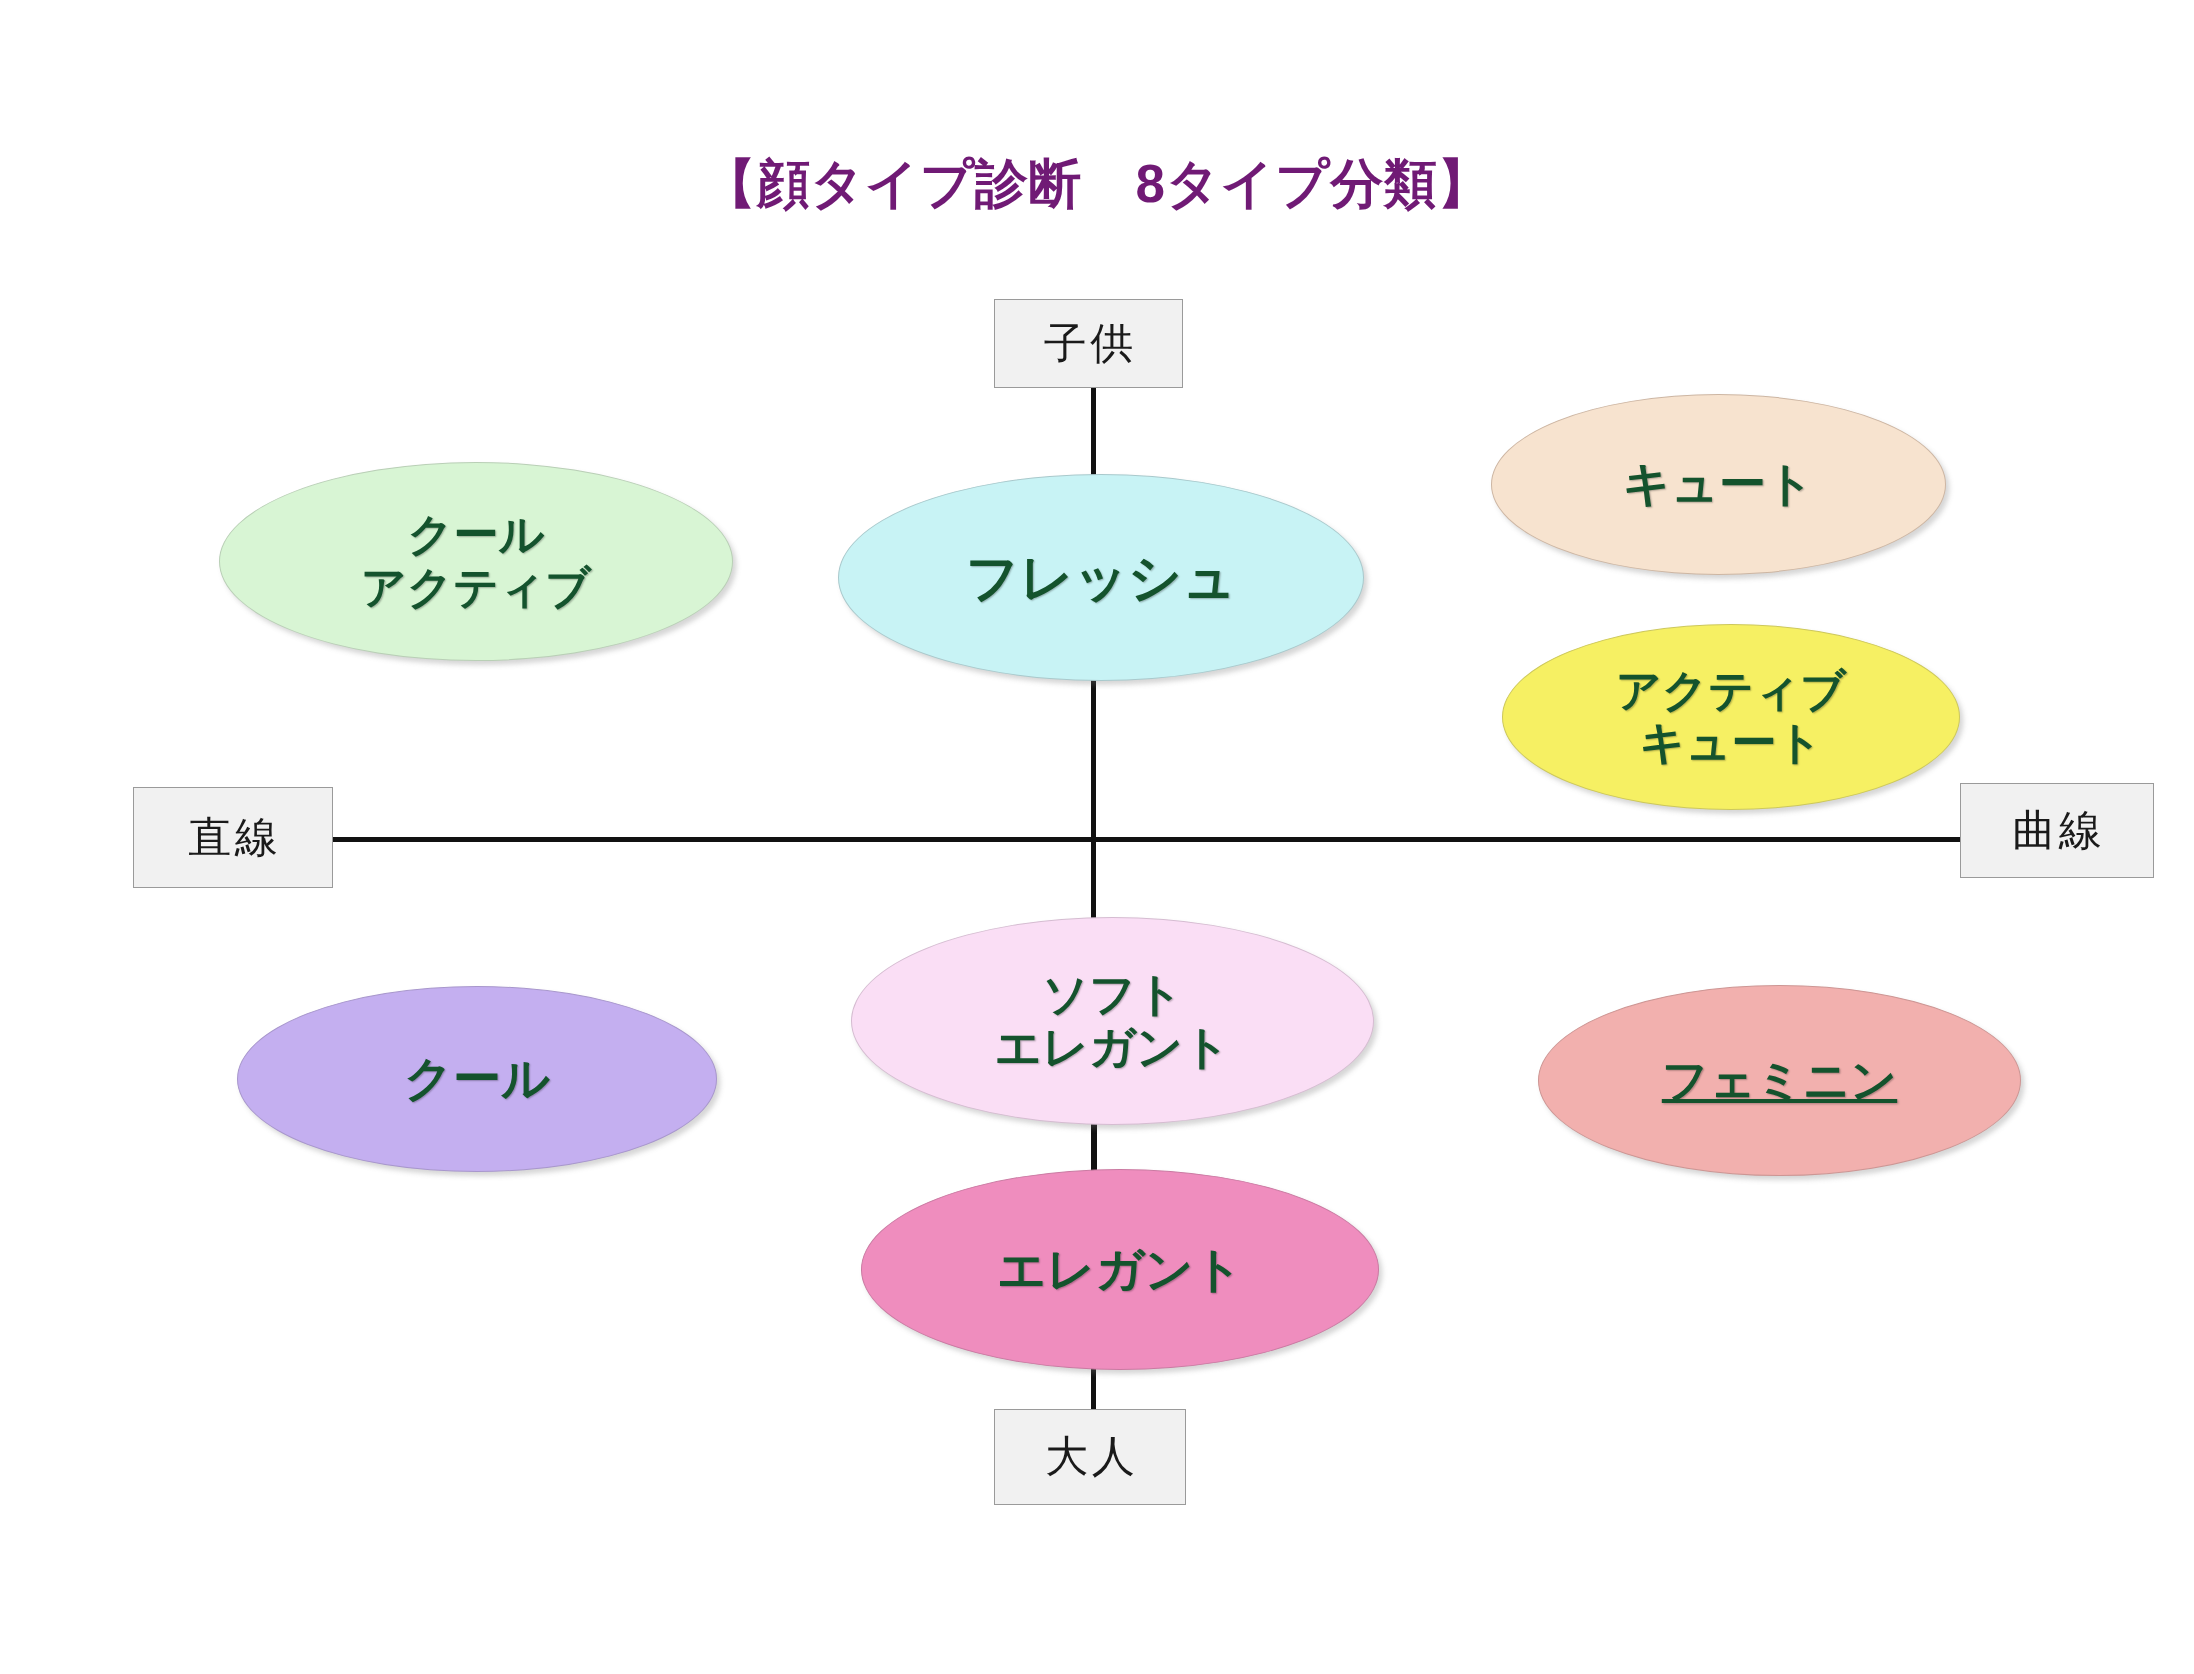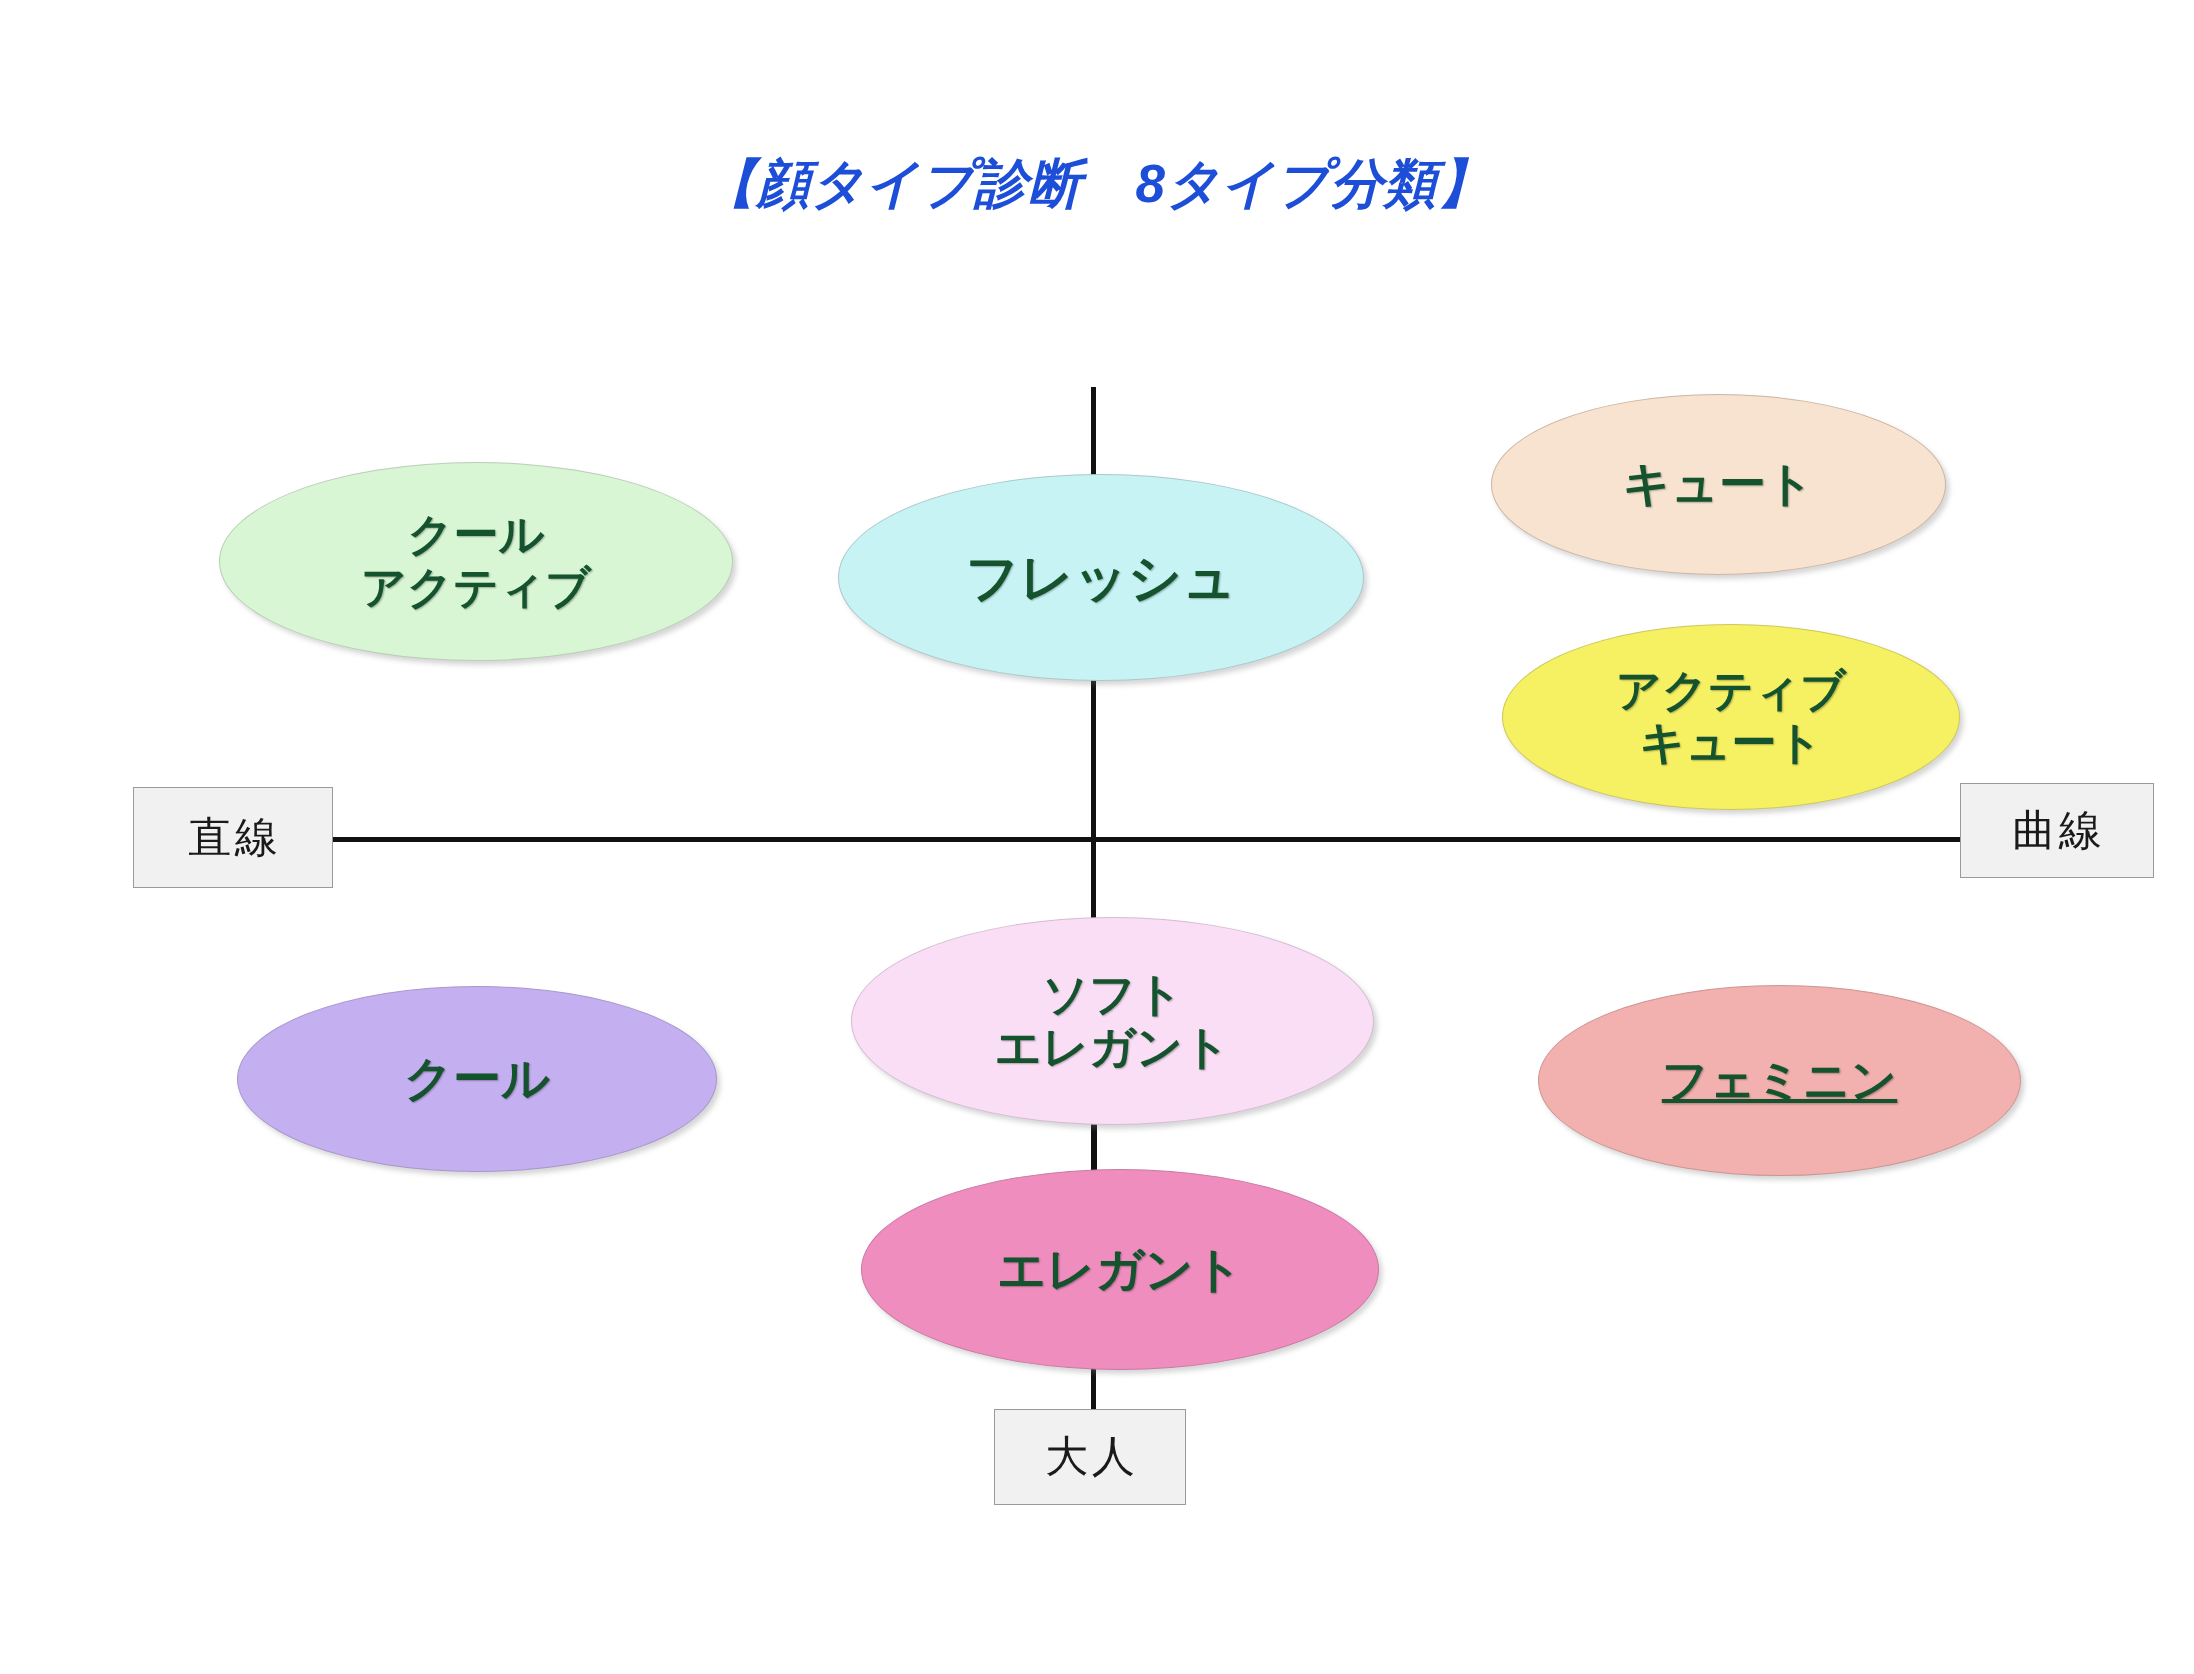--- a/index.html
+++ b/index.html
@@ -21,25 +21,24 @@
 
   
   #title {
     position: absolute;
     left: 0;
     top: 155px;
     width: 2194px;
     text-align: center;
     font-size: 53px;
     font-weight: 700;
-    color: #1d4ed8;
+    color: #701a75;
     letter-spacing: 0.6px;
     white-space: pre;
     line-height: 1.1;
-    font-style: italic;
   }
 
   
   .axis-line {
     position: absolute;
     background: #111111;
   }
   #axis-horizontal {
     left: 330px;
     top: 837px;
@@ -146,20 +145,21 @@
 </head>
 <body>
 
 <div id="canvas">
 
   <div id="title">【顔タイプ診断　8タイプ分類】</div>
 
   <div class="axis-line" id="axis-horizontal"></div>
   <div class="axis-line" id="axis-vertical"></div>
 
+  <div class="axis-box" id="axis-label-top">子供</div>
   <div class="axis-box" id="axis-label-left">直線</div>
   <div class="axis-box" id="axis-label-right">曲線</div>
   <div class="axis-box" id="axis-label-bottom">大人</div>
 
   <div class="connector" id="connector-soft-to-elegant"></div>
 
   <div class="node" id="node-cool-casual">
     <span class="line">クール</span>
     <span class="line">アクティブ</span>
   </div>

